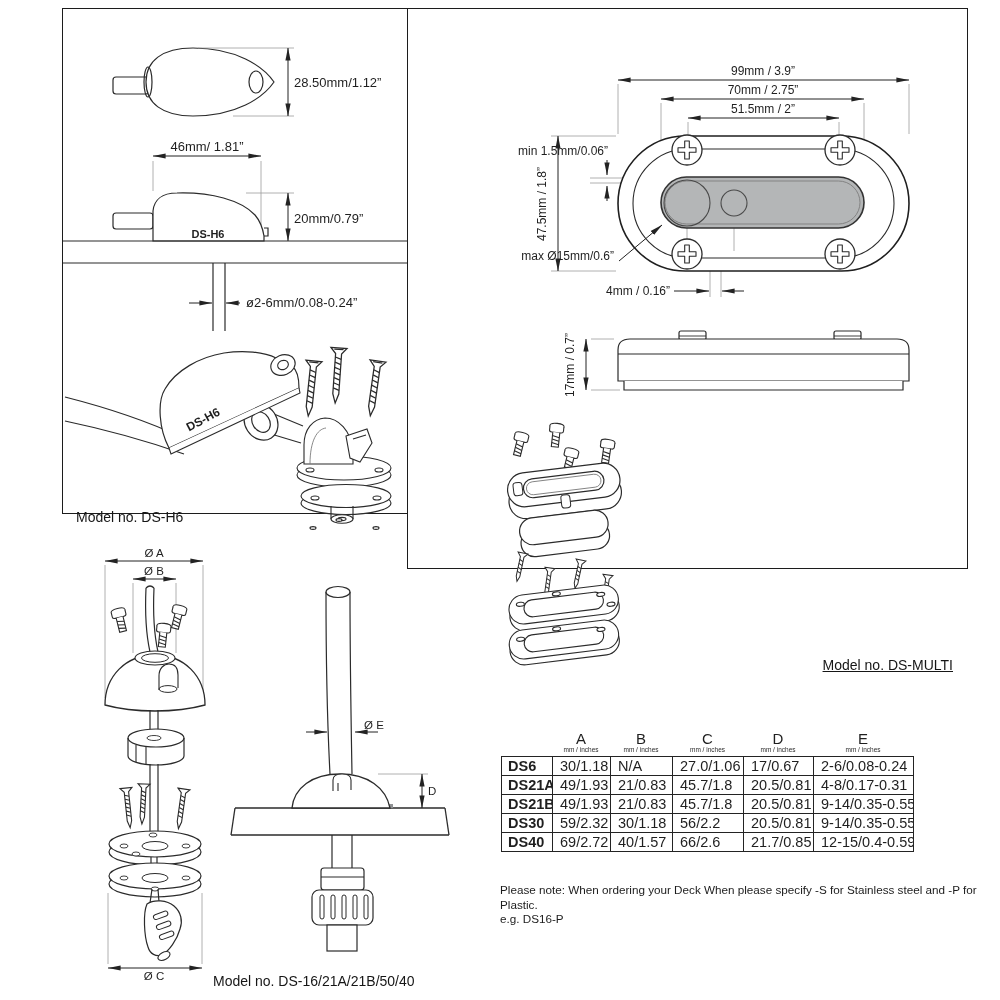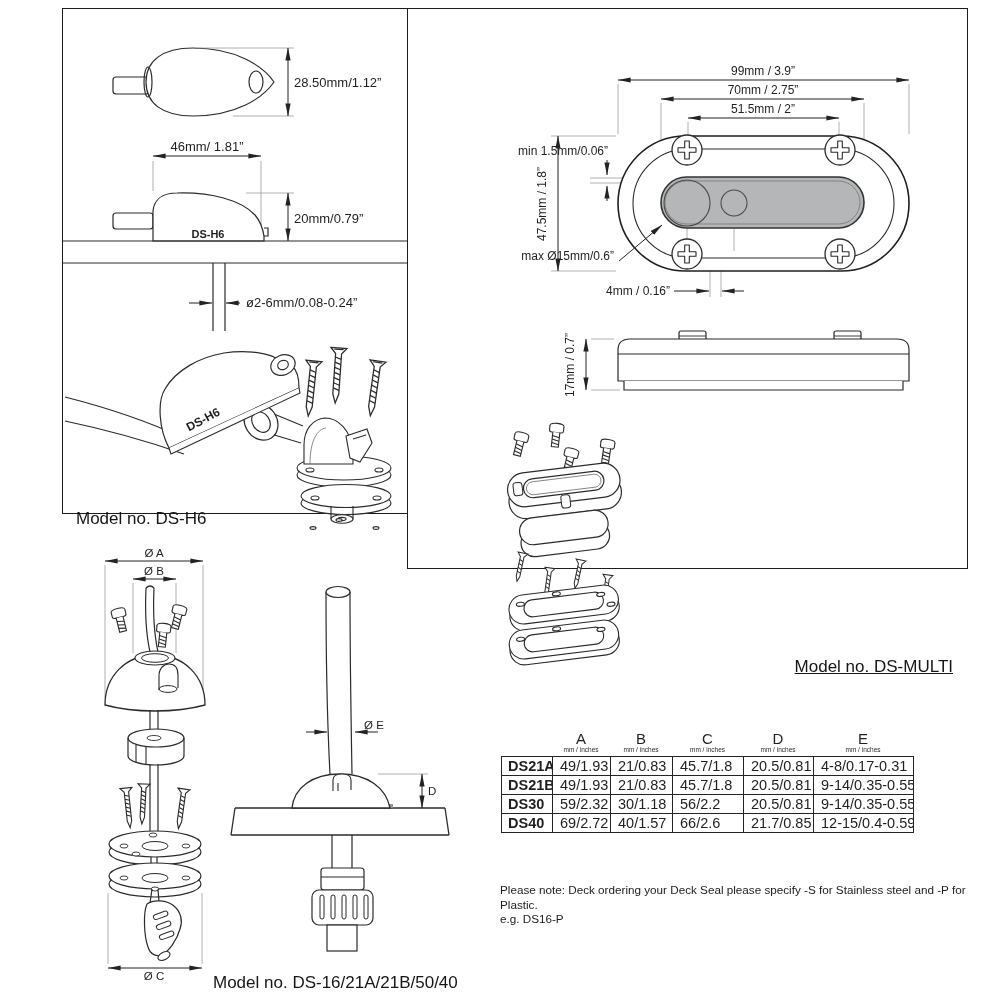--- a/index.html
+++ b/index.html
@@ -1,21 +1,21 @@
 <!DOCTYPE html>
 <html><head>
 <meta charset="utf-8">
 <style>
   html,body{margin:0;padding:0;background:#fff;}
   .canvas{position:relative;width:1000px;height:1000px;background:#fff;overflow:hidden;
           font-family:"Liberation Sans",sans-serif;color:#1f1f1f;}
   .panel{position:absolute;border:1.7px solid #1c1c1c;background:#fff;box-sizing:border-box;}
   #panel-dsh6{left:62px;top:8px;width:354px;height:506px;}
   #panel-dsmulti{left:407px;top:8px;width:561px;height:561px;}
-  .model-label{position:absolute;font-size:17px;letter-spacing:0;color:#161616;}
+  .model-label{position:absolute;font-size:14px;letter-spacing:0;color:#161616;}
   svg{display:block;}
   svg text{fill:#1f1f1f;font-family:"Liberation Sans",sans-serif;}
   .dim{font-size:13px;}
   .dim2{font-size:12px;}
   .dim3{font-size:11.5px;}
   .mark{font-size:11px;font-weight:bold;}
   .markrot{font-size:12px;font-weight:bold;}
 
   
   #spec{position:absolute;left:501px;top:731px;width:413px;}
@@ -492,20 +492,28 @@
       <colgroup>
         <col style="width:51px">
           <col style="width:58px">
           <col style="width:62px">
         <col style="width:71px">
           <col style="width:70px">
           <col style="width:100px">
       </colgroup>
       <tbody>
         <tr>
+          <td class="model">DS6</td>
+          <td>30/1.18</td>
+          <td>N/A</td>
+          <td>27.0/1.06</td>
+          <td>17/0.67</td>
+          <td>2-6/0.08-0.24</td>
+        </tr>
+        <tr>
           <td class="model">DS21A</td>
           <td>49/1.93</td>
           <td>21/0.83</td>
           <td>45.7/1.8</td>
           <td>20.5/0.81</td>
           <td>4-8/0.17-0.31</td>
         </tr>
         <tr>
           <td class="model">DS21B</td>
           <td>49/1.93</td>
@@ -528,17 +536,17 @@
           <td>40/1.57</td>
           <td>66/2.6</td>
           <td>21.7/0.85</td>
           <td>12-15/0.4-0.59</td>
         </tr>
       </tbody>
     </table>
   </div>
 
   <div id="note">
-    <div>Please note: Deck ordering your Deck Seal please specify -S for Stainless steel and -P for Plastic.</div>
+    <div>Please note: When ordering your Deck When please specify -S for Stainless steel and -P for Plastic.</div>
     <div>e.g. DS16-P</div>
   </div>
 
 </div>
 
 </body></html>

